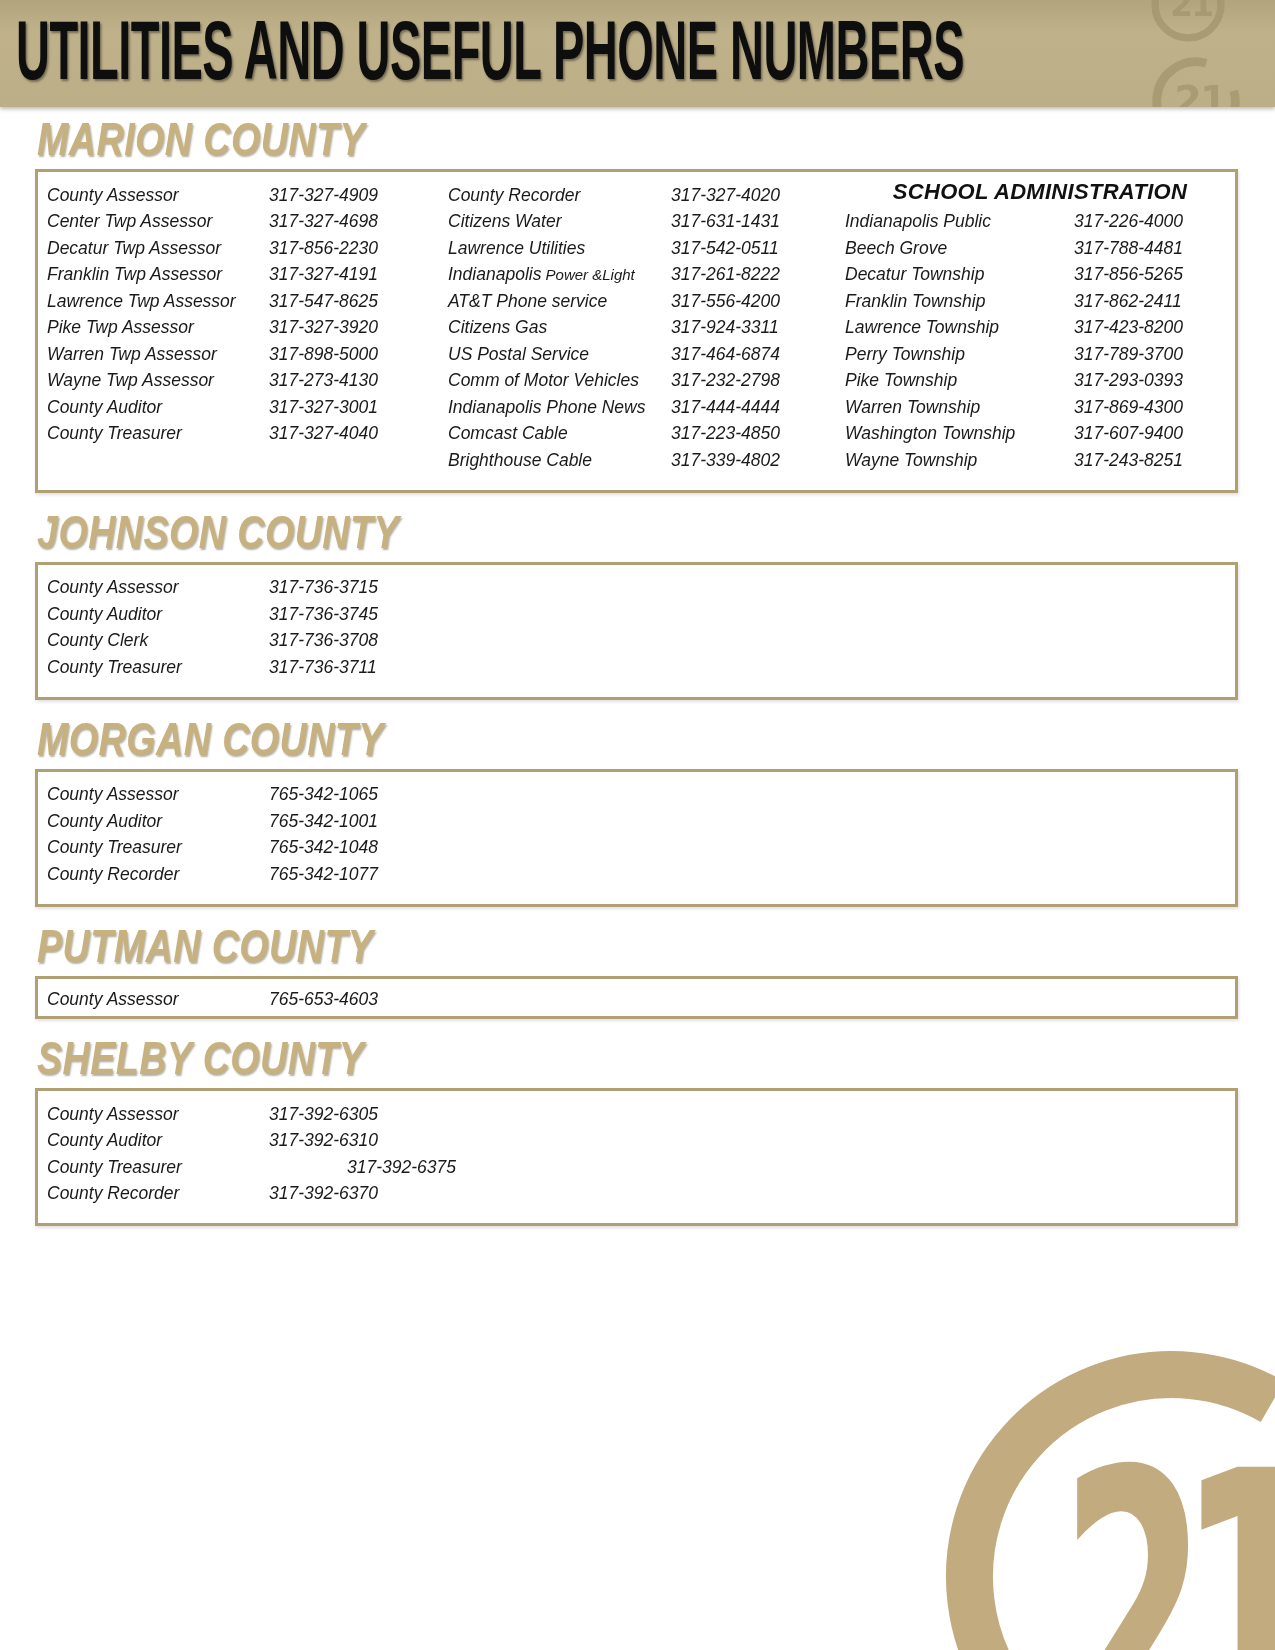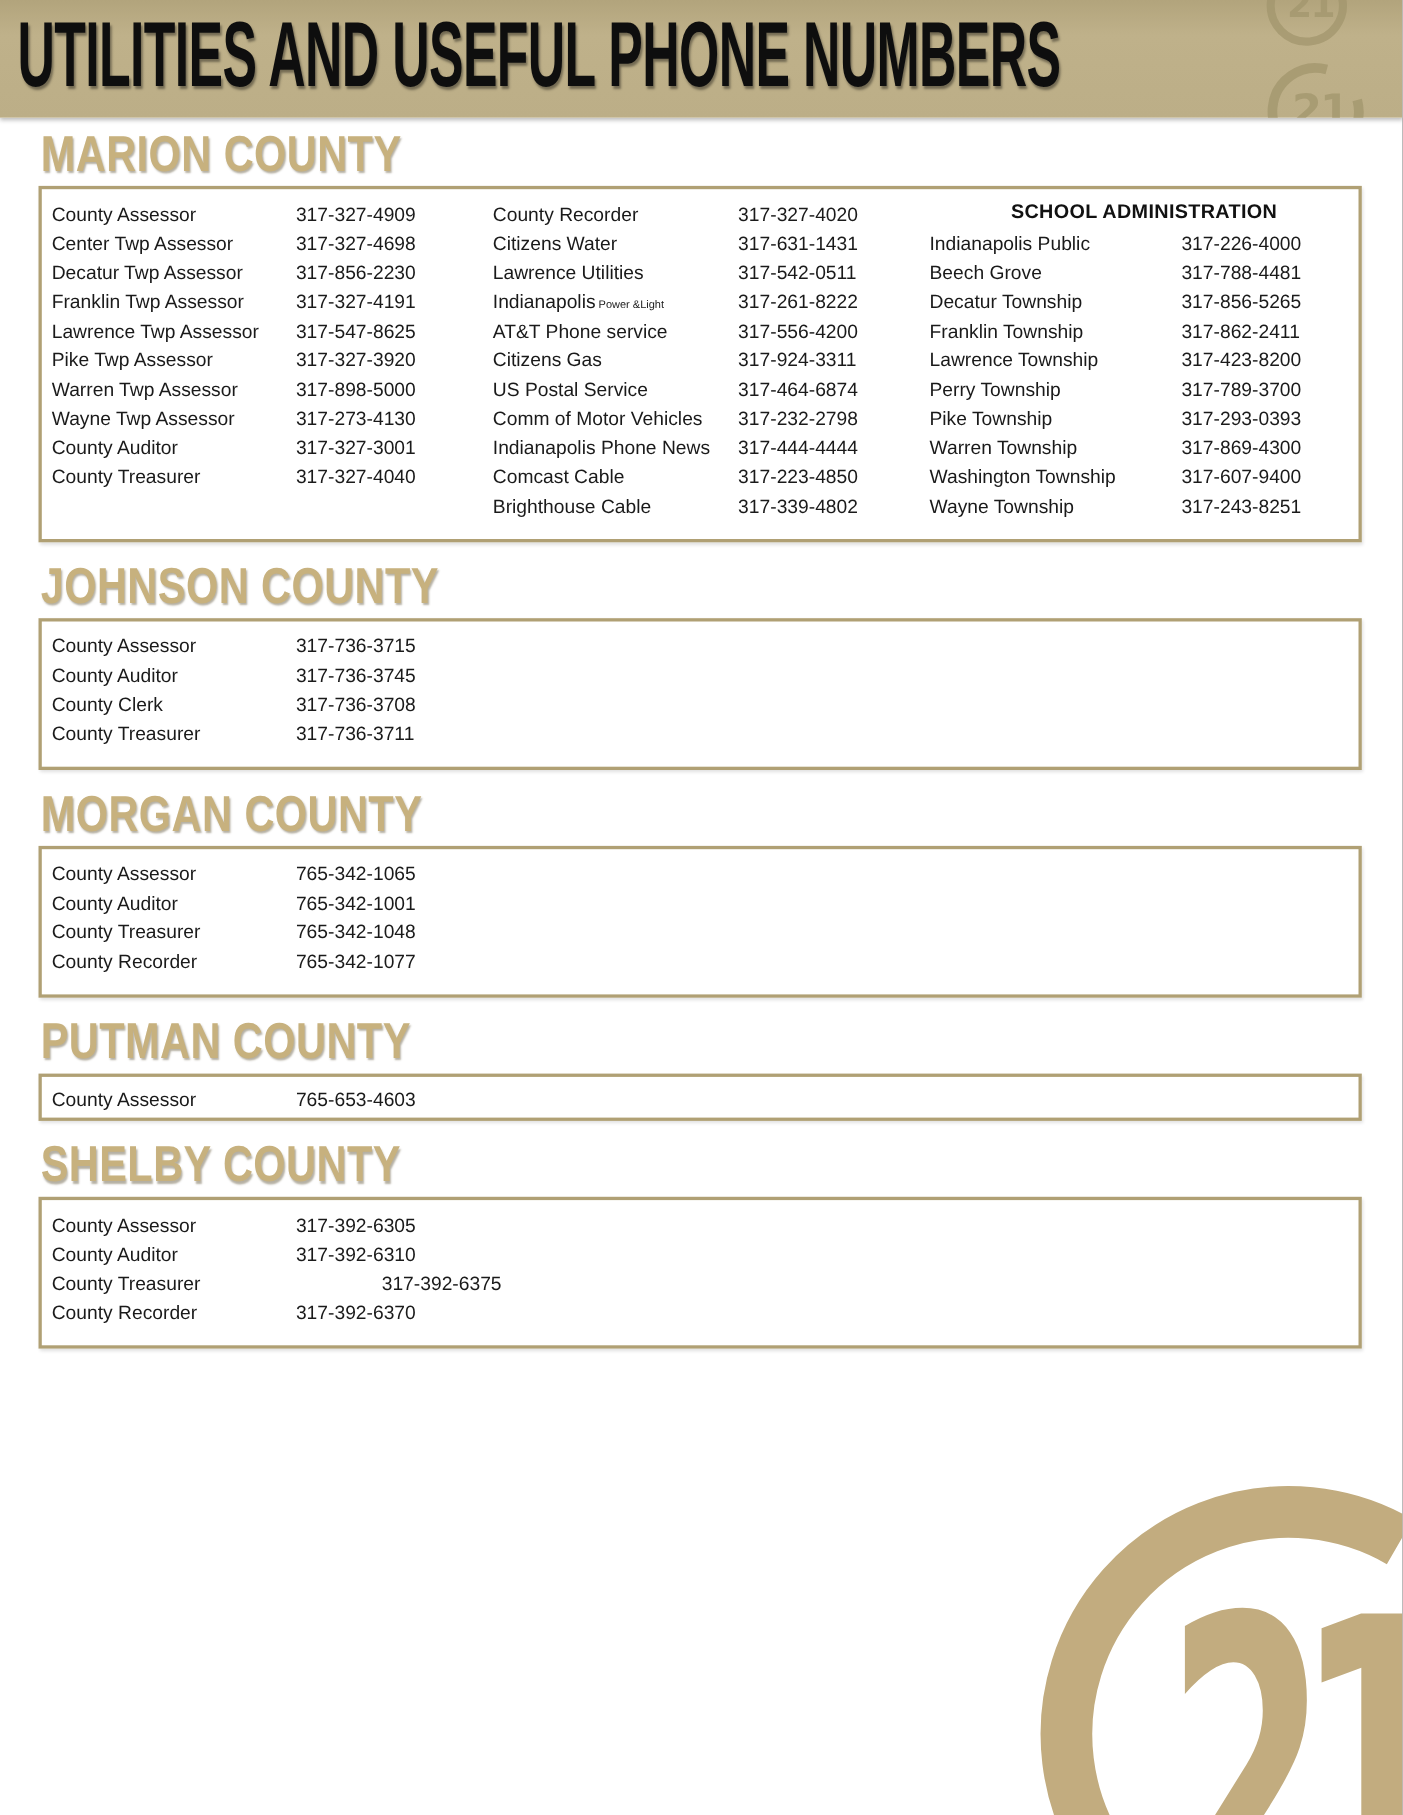--- a/index.html
+++ b/index.html
@@ -21,21 +21,21 @@
     position:absolute;left:16px;top:50%;
     margin:0;white-space:nowrap;
     font-size:84px;font-weight:700;letter-spacing:-1px;color:#0e0e0e;
     transform:translateY(-54%) scaleX(.56);transform-origin:left center;
     text-shadow:2.5px 2.5px 3px rgba(0,0,0,.4);
   }
   .wm{position:absolute;opacity:.75;}
   .wm1{right:46px;top:-36px;width:82px;height:82px;}
   .wm2{right:30px;top:52px;width:98px;height:98px;}
   
-  .content{position:relative;z-index:1;margin:0 37px 0 35px;}
+  .content{position:relative;z-index:1;margin:0 37px 0 35px;font-style:italic;}
   .county{
     margin:16px 0 7px 2px;
     font-size:46px;line-height:1.0;font-weight:700;letter-spacing:.5px;
     color:#c7b17e;white-space:nowrap;
     transform:scaleX(.82);transform-origin:left center;
     text-shadow:1.5px 2px 2px rgba(90,80,50,.45);
   }
   section:first-child .county{margin-top:9px;}
   .box{
     border:3px solid #b0a074;background:#fff;
@@ -47,25 +47,25 @@
   .cg1{width:401px;flex:none;}
   .cg2{width:397px;flex:none;}
   .cg3{flex:1;min-width:0;}
   .row{
     display:flex;height:26.5px;align-items:flex-end;
     font-size:17.5px;white-space:nowrap;
   }
   .row .label{flex:none;width:222px;overflow:visible;}
   .cg2 .row .label{width:223px;}
   .cg3 .row .label{width:229px;}
-  .row .small{font-size:10px;}
+  .row .small{font-size:15px;}
   .row .phone{flex:none;}
   .school-header{
     height:26.5px;line-height:26.5px;
-    font-size:18px;font-weight:700;letter-spacing:.3px;
+    font-size:22px;font-weight:700;letter-spacing:.3px;
     text-align:center;color:#111;
   }
   
   .biglogo{position:absolute;left:0;top:0;z-index:0;pointer-events:none;}
 </style>
 </head>
 <body>
 
 <div class="page">
 

